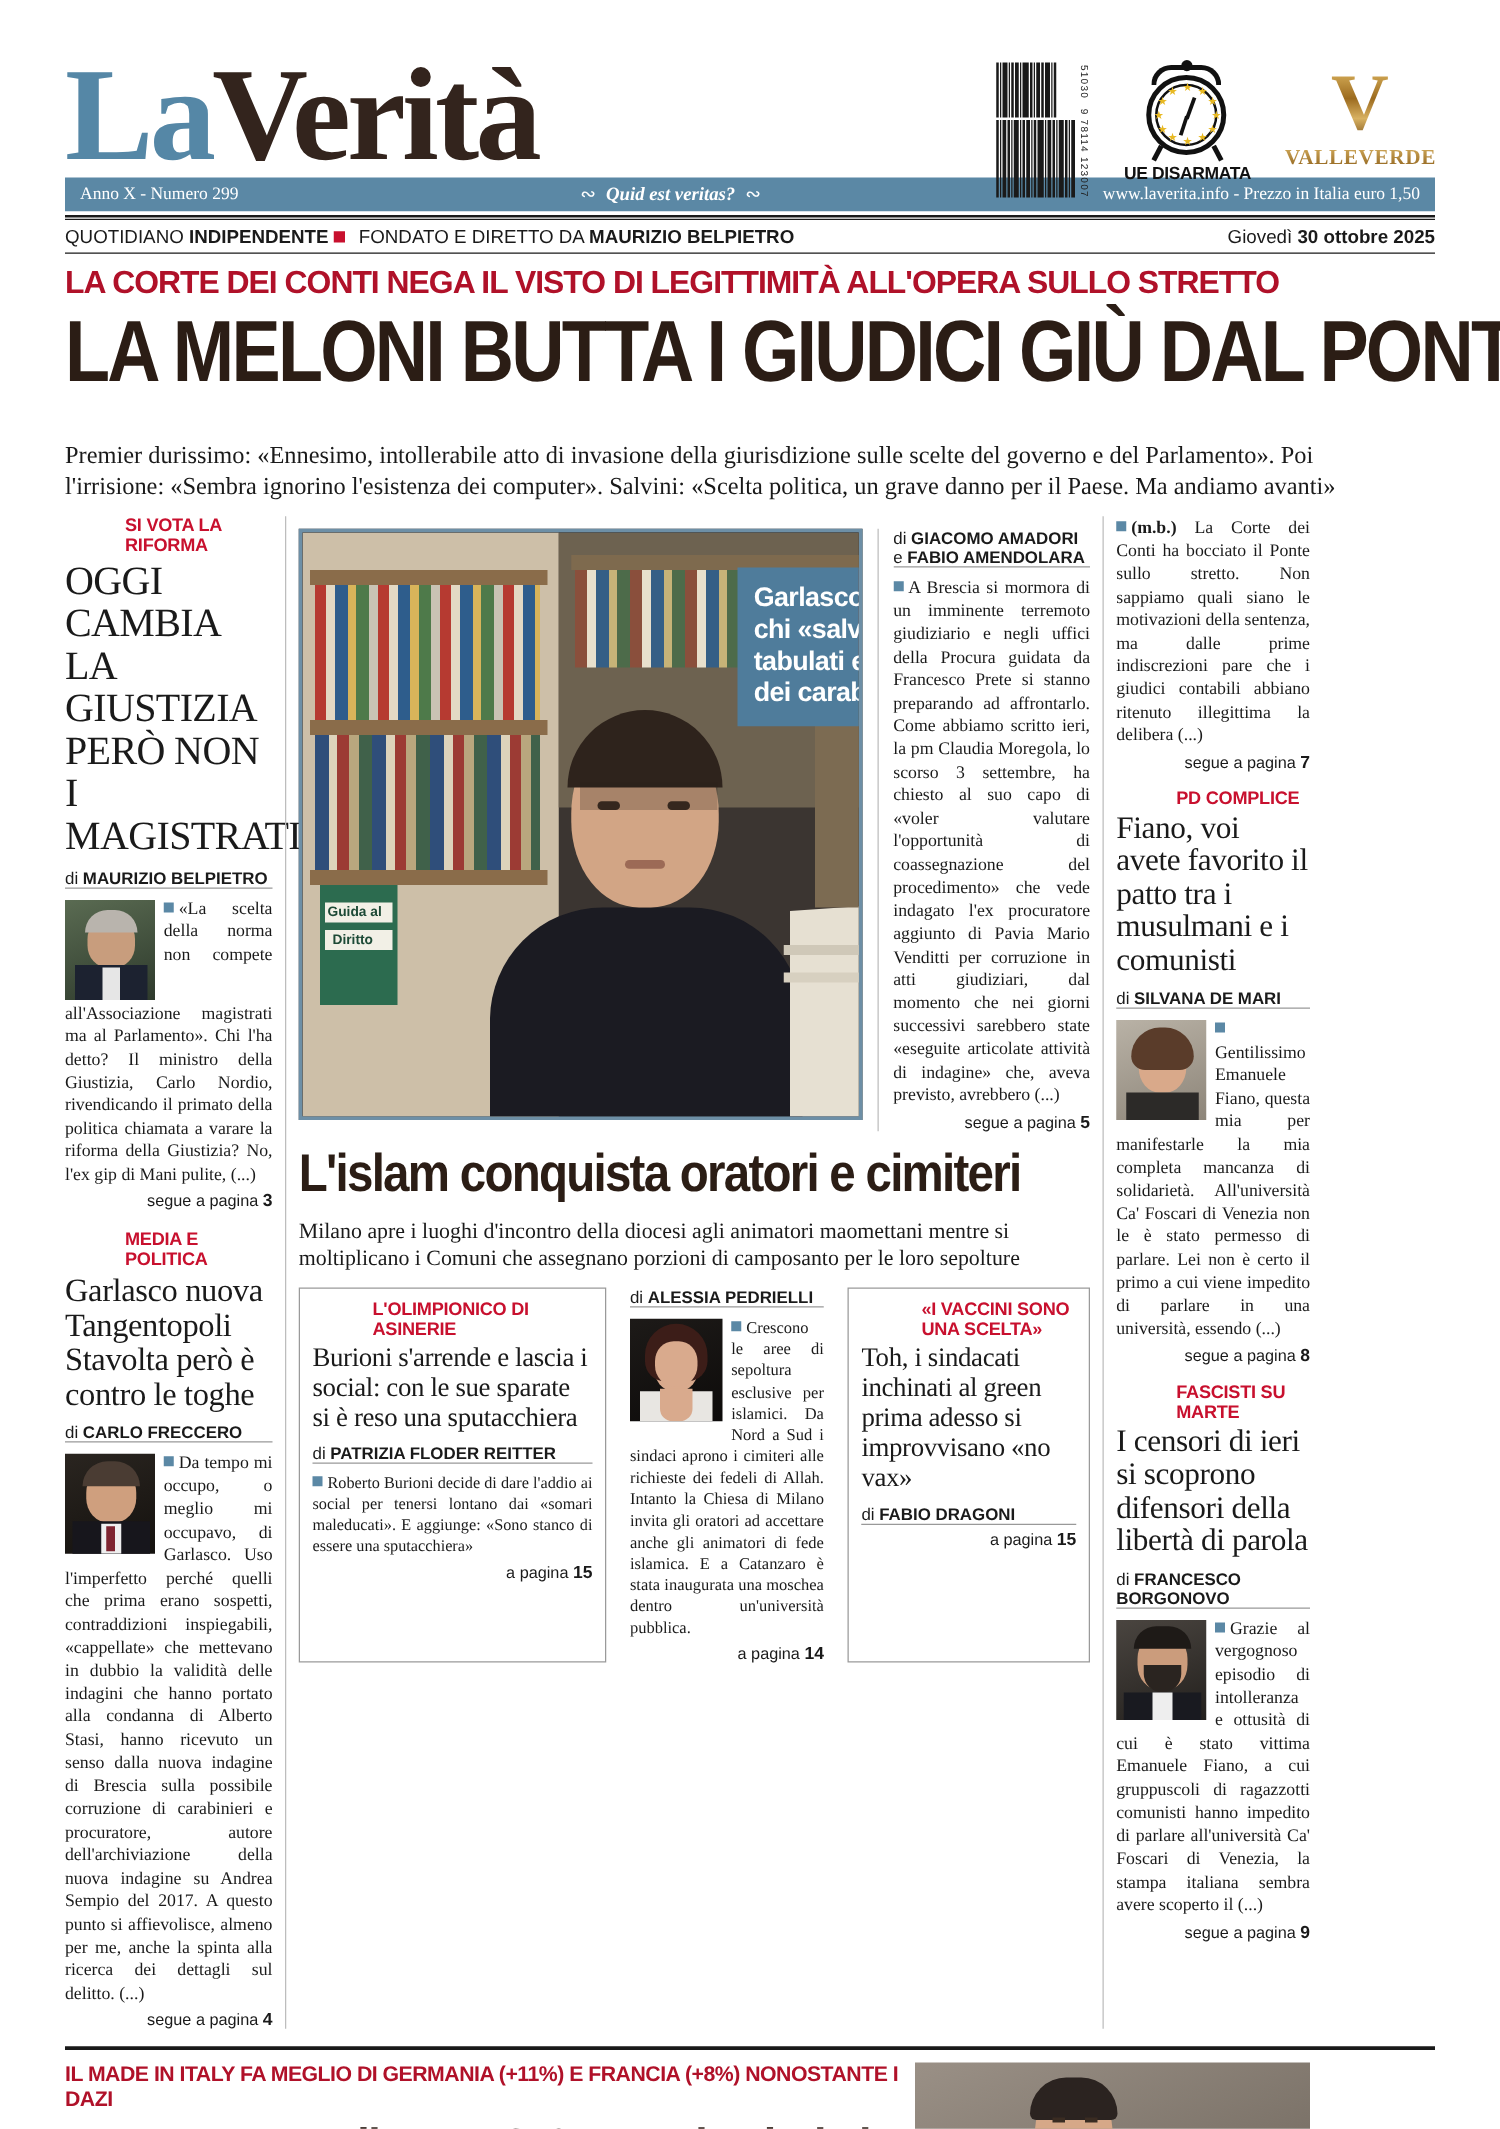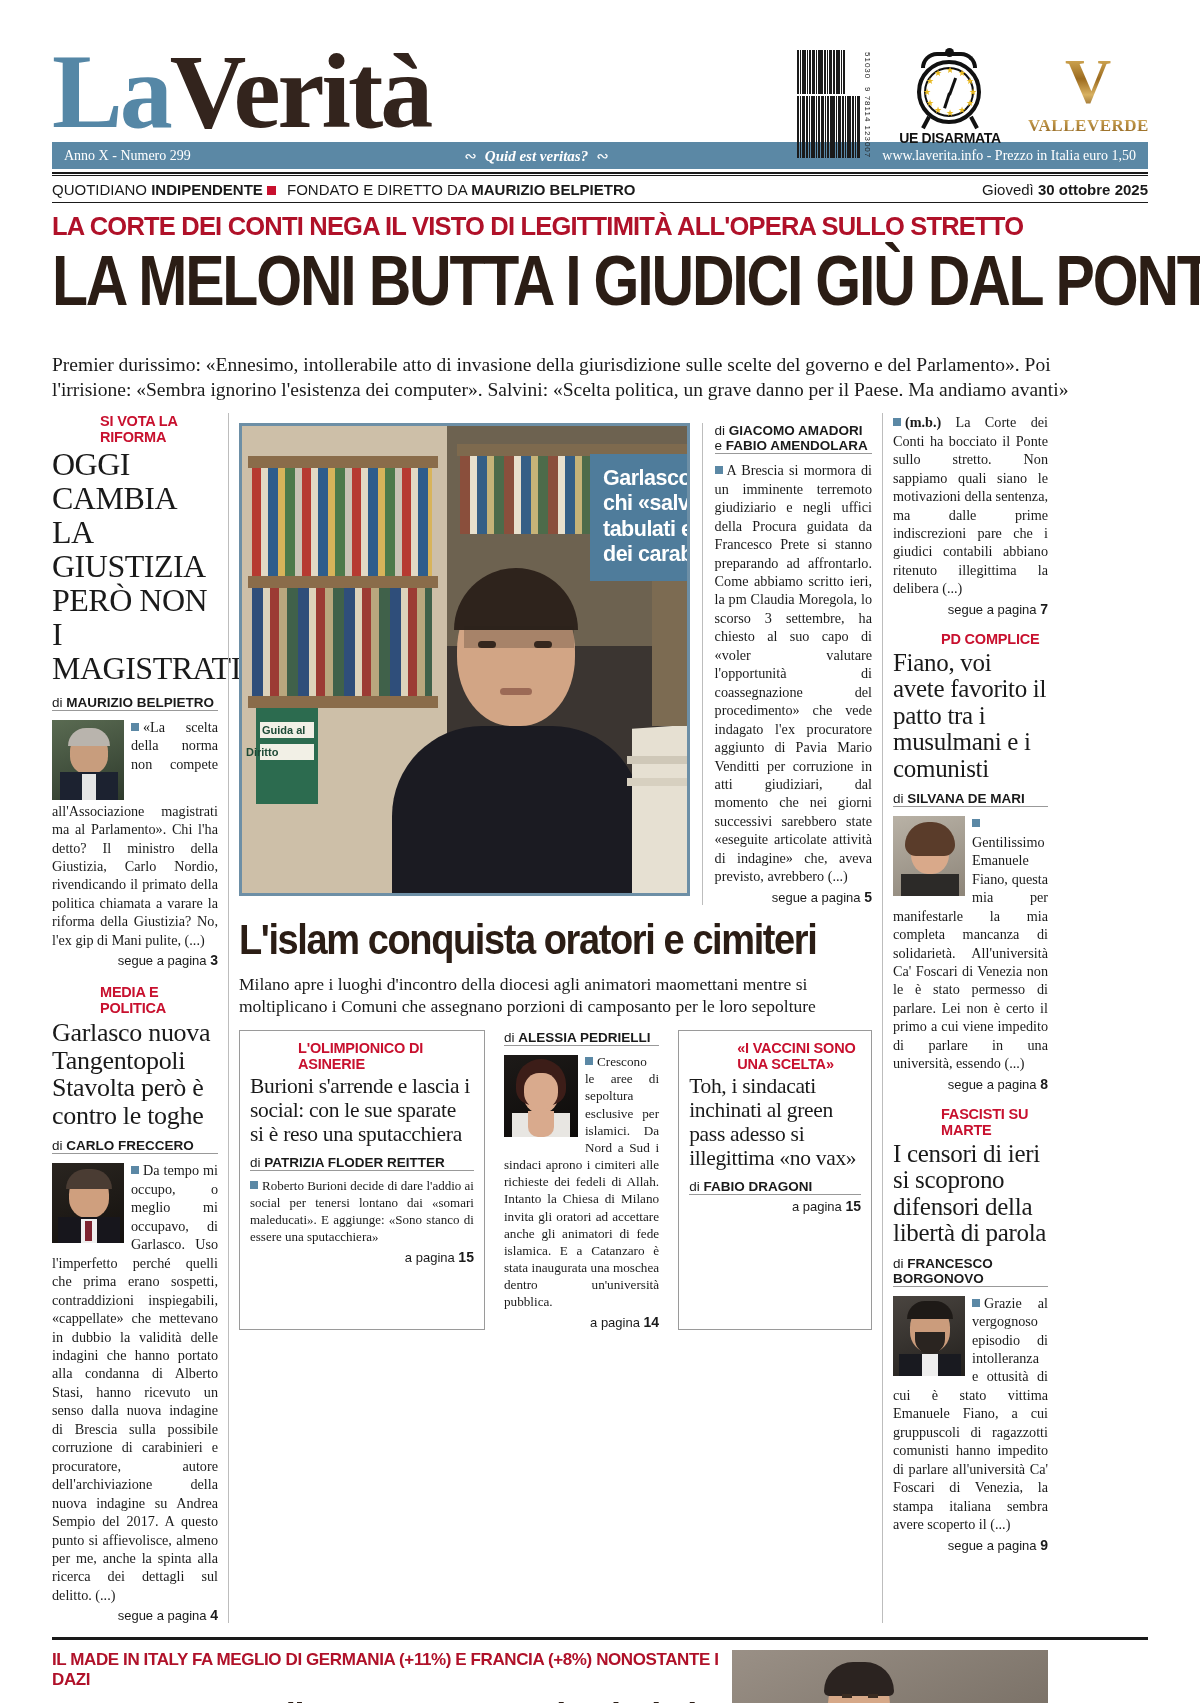--- a/index.html
+++ b/index.html
@@ -318,21 +318,21 @@
 
             <div style="position:absolute;left:390px;top:300px;width:80px;height:173px;background:#e6e0d2;transform:skewY(-4deg)"></div>
             <div style="position:absolute;left:385px;top:330px;width:85px;height:8px;background:#cfc8b8"></div>
             <div style="position:absolute;left:385px;top:352px;width:85px;height:8px;background:#d7d0c0"></div>
             <div style="position:absolute;left:410px;top:150px;width:60px;height:150px;background:#7c6b52"></div>
 
             <div style="position:absolute;left:14px;top:282px;width:62px;height:96px;background:#2c6b4f"></div>
             <div style="position:absolute;left:18px;top:296px;width:54px;height:16px;background:#f2f0e6"></div>
             <div style="position:absolute;left:20px;top:298px;font:700 11px 'Liberation Sans',sans-serif;color:#1d4a36">Guida al</div>
             <div style="position:absolute;left:18px;top:318px;width:54px;height:16px;background:#f2f0e6"></div>
-            <div style="position:absolute;left:4px;top:320px;font:700 11px 'Liberation Sans',sans-serif;color:#1d4a36">Diritto</div>
+            <div style="position:absolute;left:24px;top:320px;font:700 11px 'Liberation Sans',sans-serif;color:#1d4a36">Diritto</div>
 
             <div class="photo-caption-box">Garlasco, nuove indagini su chi «salvò» Sempio: faro su tabulati e conti di Lovati e dei carabinieri</div>
           </div>
         </div>
 
         <div class="cs-text">
           <div class="byline" style="margin-top:0;border-bottom:1px solid #999">
             <div><span>di </span><b>GIACOMO AMADORI</b></div>
             <div><span>e </span><b>FABIO AMENDOLARA</b></div>
           </div>
@@ -370,21 +370,21 @@
               <span style="position:absolute;left:8px;top:58px;width:58px;height:24px;background:#e8e6e2"></span>
               <span style="position:absolute;left:24px;top:56px;width:26px;height:26px;background:#d9aa8d;border-radius:0 0 10px 10px"></span>
             </span>
             <span class="sq-blue"></span><span>Crescono le aree di sepoltura esclusive per islamici. Da Nord a Sud i sindaci aprono i cimiteri alle richieste dei fedeli di Allah. Intanto la Chiesa di Milano invita gli oratori ad accettare anche gli animatori di fede islamica. E a Catanzaro è stata inaugurata una moschea dentro un'università pubblica.</span>
           </div>
           <div class="cont"><span>a pagina </span><b>14</b></div>
         </div>
 
         <div class="box" style="width:197px">
           <div class="kicker-red">«I VACCINI SONO UNA SCELTA»</div>
-          <div class="box-title">Toh, i sindacati inchinati al green pass adesso si illegittima «no vax»</div>
+          <div class="box-title">Toh, i sindacati inchinati al green prima adesso si improvvisano «no vax»</div>
           <div class="byline"><span>di </span><b>FABIO DRAGONI</b></div>
           <div class="cont"><span>a pagina </span><b>15</b></div>
         </div>
       </div>
     </div>
 
     <div class="col-right">
       <div class="art-body" style="margin-top:0">
         <span class="sq-blue"></span><b>(m.b.)</b> <span>La Corte dei Conti ha bocciato il Ponte sullo stretto. Non sappiamo quali siano le motivazioni della sentenza, ma dalle prime indiscrezioni pare che i giudici contabili abbiano ritenuto illegittima la delibera (...)</span>
       </div>

